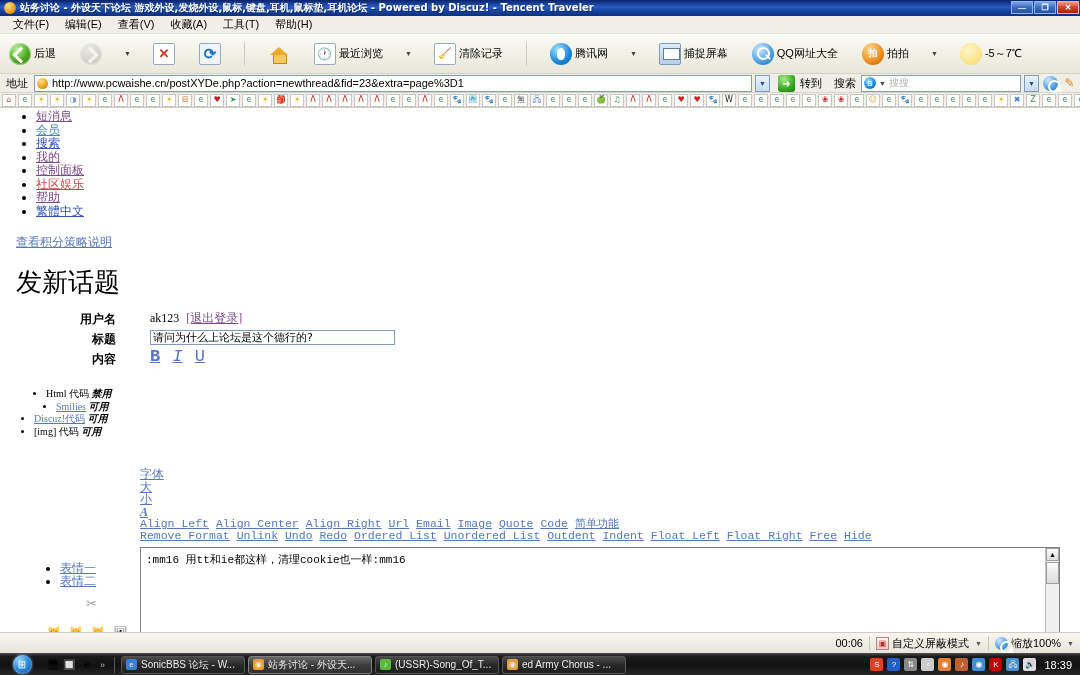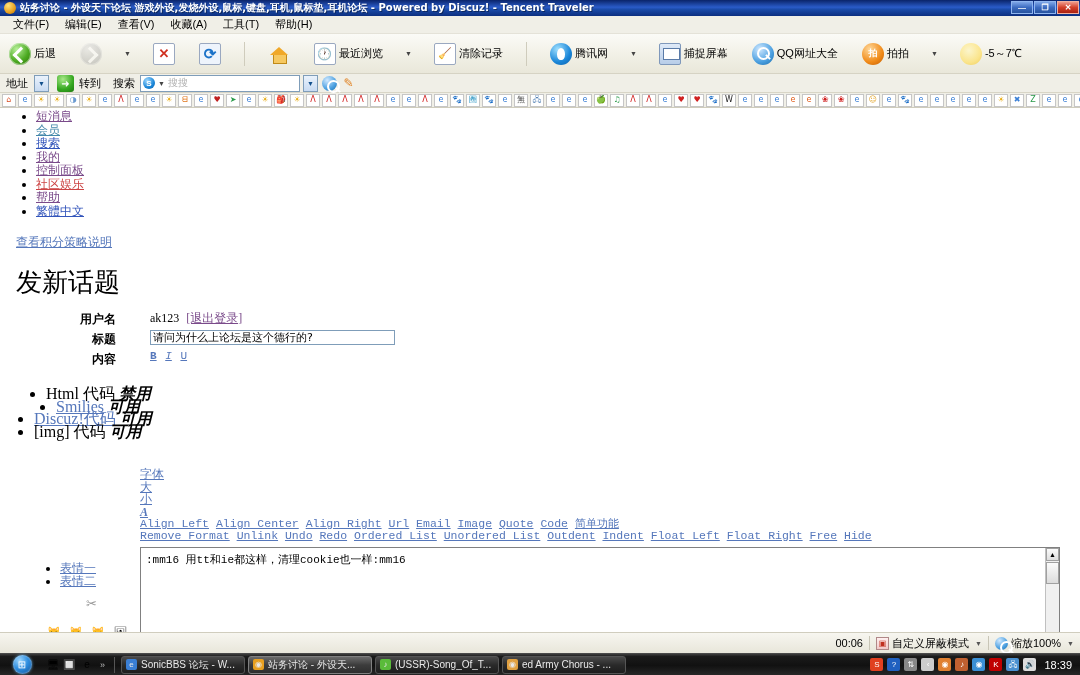--- a/index.html
+++ b/index.html
@@ -186,28 +186,28 @@
 
   .username-val { font-family:"Liberation Serif", serif; font-size:12px; }
   .username-val a { color:#7a4a8a; }
 
   .title-input {
     width:245px; height:15px; font-size:11px;
     border:1px solid #7f9db9; background:#fff; padding:0 2px;
     font-family:"DejaVu Sans", sans-serif;
   }
 
-  .bbcode-links { font-family:"Liberation Mono", monospace; font-size:11px; line-height:13px;}
+  .bbcode-links { font-family:"Liberation Mono", monospace; font-size:17px; line-height:13px;}
   .bbcode-links a { color:#5577bb; margin-right:2px; }
   .bbcode-links .b { font-weight:bold; }
   .bbcode-links .i { font-style:italic; }
   .bbcode-links .u { text-decoration:underline; }
 
   .codeopts { position:absolute; left:20px; top:278px; width:150px; }
-  .codeopts ul { margin:0; padding:0 0 0 14px; list-style:disc; font-family:"Liberation Serif", serif; font-size:16px; line-height:12.5px;}
+  .codeopts ul { margin:0; padding:0 0 0 14px; list-style:disc; font-family:"Liberation Serif", serif; font-size:10px; line-height:12.5px;}
   .codeopts ul li { white-space:nowrap; }
   .codeopts em { font-style:italic; font-weight:bold; }
   .codeopts a { color:#5577bb; }
 
   .editor-area { position:absolute; left:140px; top:358px; right:20px; }
   .font-links { font-family:"Liberation Serif", serif; font-size:12px; line-height:12.5px;}
   .font-links a { color:#5577bb; display:block; }
 
   .tool-links { font-family:"Liberation Mono", monospace; font-size:11.5px; line-height:12px; color:#5577bb; letter-spacing:0px;}
   .tool-links a { color:#5577bb; }
@@ -370,20 +370,24 @@
   </div>
   <div class="tb-arrow">▼</div>
   <div class="tb-item">
     <span class="ico ico-weather"></span>
     <span>-5～7℃</span>
   </div>
 </div>
 
 <div class="addrbar">
   <span class="addrlabel">地址</span>
+  <div class="addrinput">
+    <span class="favicon"></span>
+    <span class="urltext">http://www.pcwaishe.cn/postXYDe.php?action=newthread&amp;fid=23&amp;extra=page%3D1</span>
+  </div>
   <div class="dropbtn">▼</div>
   <div class="tb-item">
     <span class="go-btn">➜</span>
     <span class="txt">转到</span>
   </div>
   <span class="txt">搜索</span>
   <div class="searchbox">
     <span class="sogou-ico">S</span>
     <span style="font-size:7px;color:#444;">▼</span>
     <span class="ph">搜搜</span>

